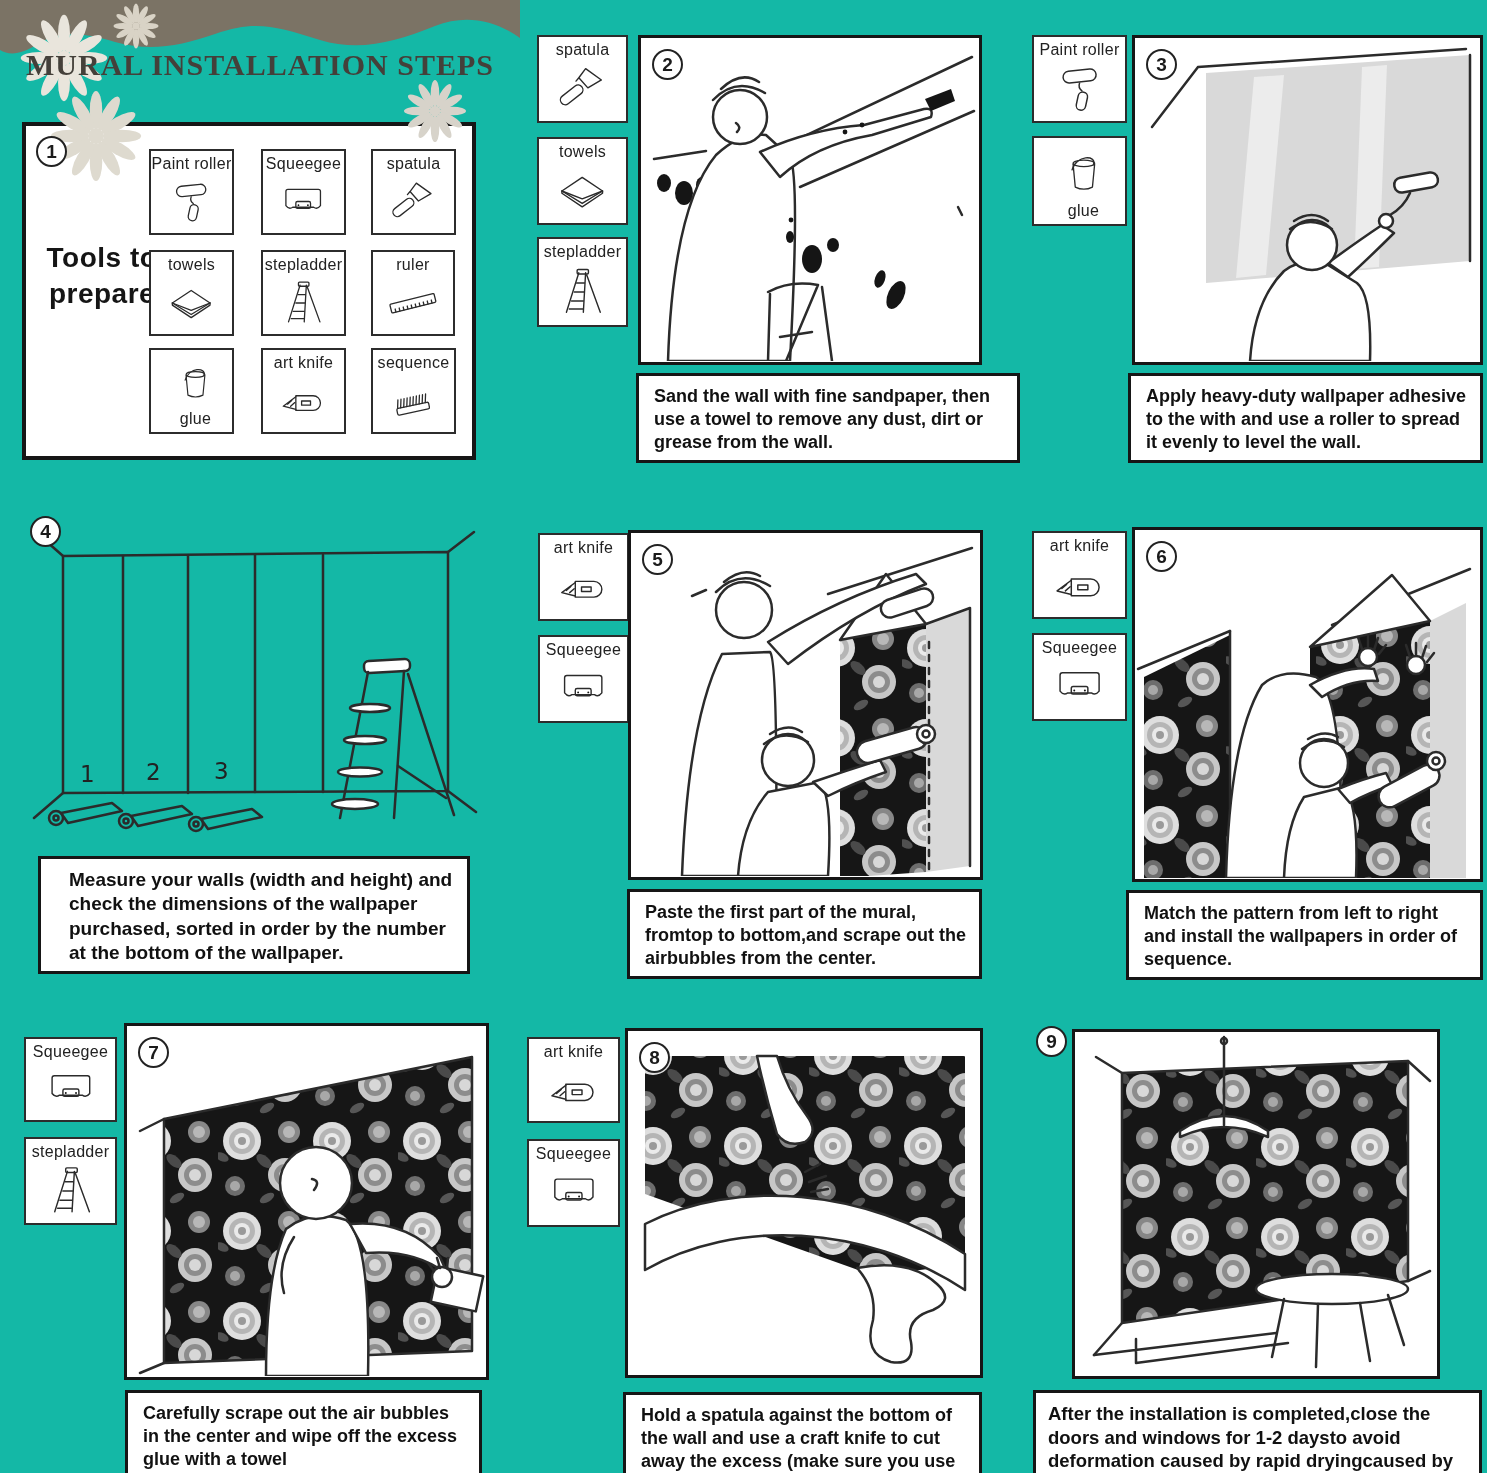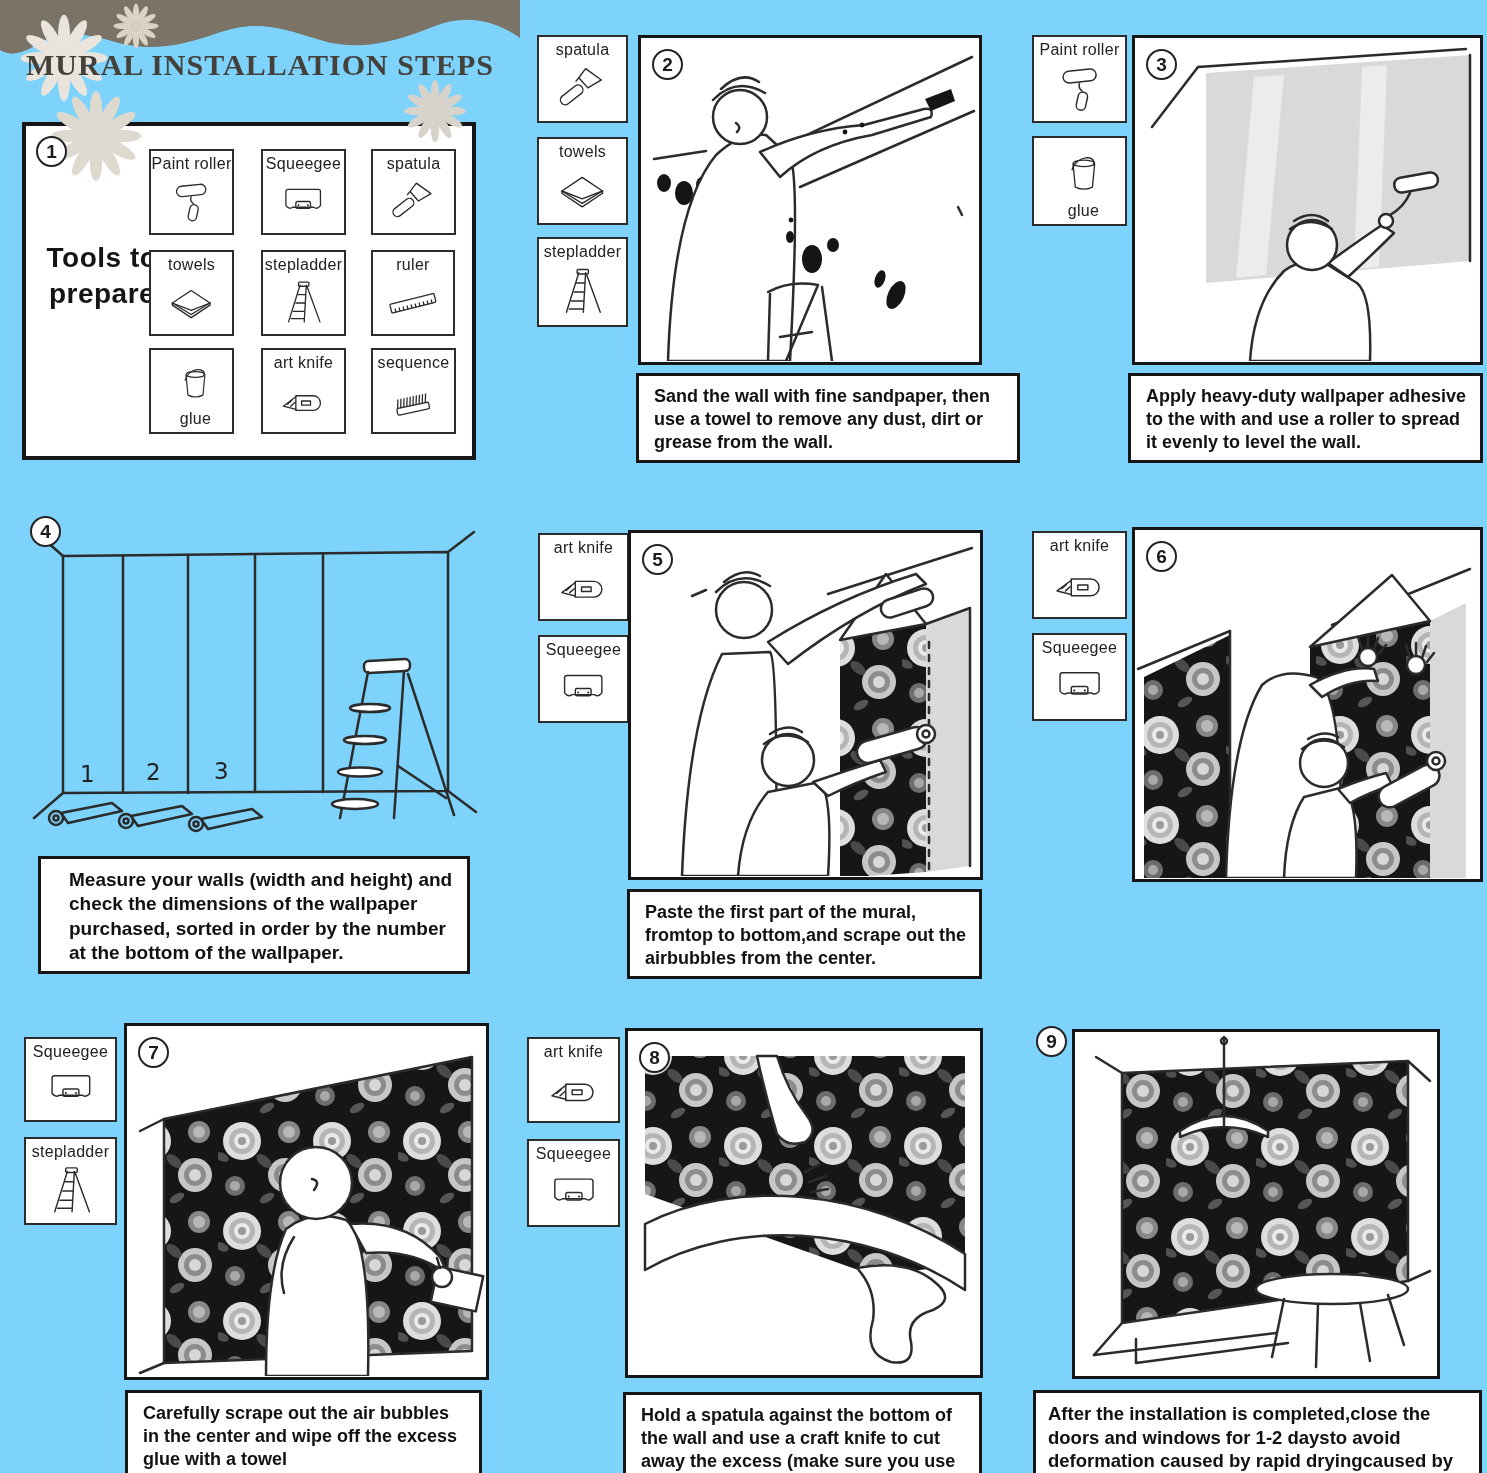--- a/index.html
+++ b/index.html
@@ -1,16 +1,16 @@
 <!DOCTYPE html>
 <html><head>
 <meta charset="utf-8">
 <style>
   html,body{margin:0;padding:0;background:#fff;}
-  .sheet{position:relative;width:1487px;height:1473px;background:#7dd3fc;
+  .sheet{position:relative;width:1487px;height:1473px;background:#14b8a6;
          font-family:"Liberation Sans",sans-serif;color:#1b1b1b;overflow:hidden;}
   .abs{position:absolute;}
   .frame{position:absolute;border:3.5px solid #161616;background:#fff;box-sizing:border-box;}
   .frame.thick{border-width:4px;}
   .caption{font-size:18px;font-weight:bold;line-height:1.28;color:#111;
            padding:9px 10px 6px 15px;}
   .badge{position:absolute;width:31px;height:31px;border:2.5px solid #222;border-radius:50%;
          display:flex;align-items:center;justify-content:center;font-size:19px;font-weight:bold;
          background:#fff;z-index:4;box-sizing:border-box;}
   .tool-box{position:absolute;border:2.5px solid #2c2c2c;background:#fff;box-sizing:border-box;
@@ -396,20 +396,21 @@
       <path class="s" d="M274,126 l-4,-12 M280,125 l0,-13 M286,127 l4,-12 M291,131 l7,-9"></path>
     </g>
     <path class="sw" d="M148,347 Q150,294 168,266 L208,256 Q223,274 220,347 Z"></path>
     <path class="sw" d="M202,258 Q226,248 250,242 L256,254 Q232,262 214,272 Z"></path>
     <rect class="sw" x="240" y="244" width="66" height="22" rx="11" transform="rotate(-28 273 255)"></rect>
     <circle class="sw" cx="300" cy="230" r="9"></circle>
       <circle class="s" cx="300" cy="230" r="3.5"></circle>
     <circle class="sw" cx="188" cy="232" r="24"></circle>
     <path class="s" d="M166,218 Q186,202 208,216 M172,208 Q188,198 202,206"></path>
   </svg>
+  <div class="frame caption" style="left:1126px;top:890px;width:357px;min-height:77px">Match the pattern from left to right and install the wallpapers in order of sequence.</div>
 
   <div class="tool-box" style="left:24px;top:1037px;width:93px;height:85px">
     <span class="tool-label">Squeegee</span>
     <svg class="tool-icon">
         <use href="#i-squeegee"></use>
       </svg>
   </div>
   <div class="tool-box" style="left:24px;top:1137px;width:93px;height:88px">
     <span class="tool-label">stepladder</span>
     <svg class="tool-icon">

